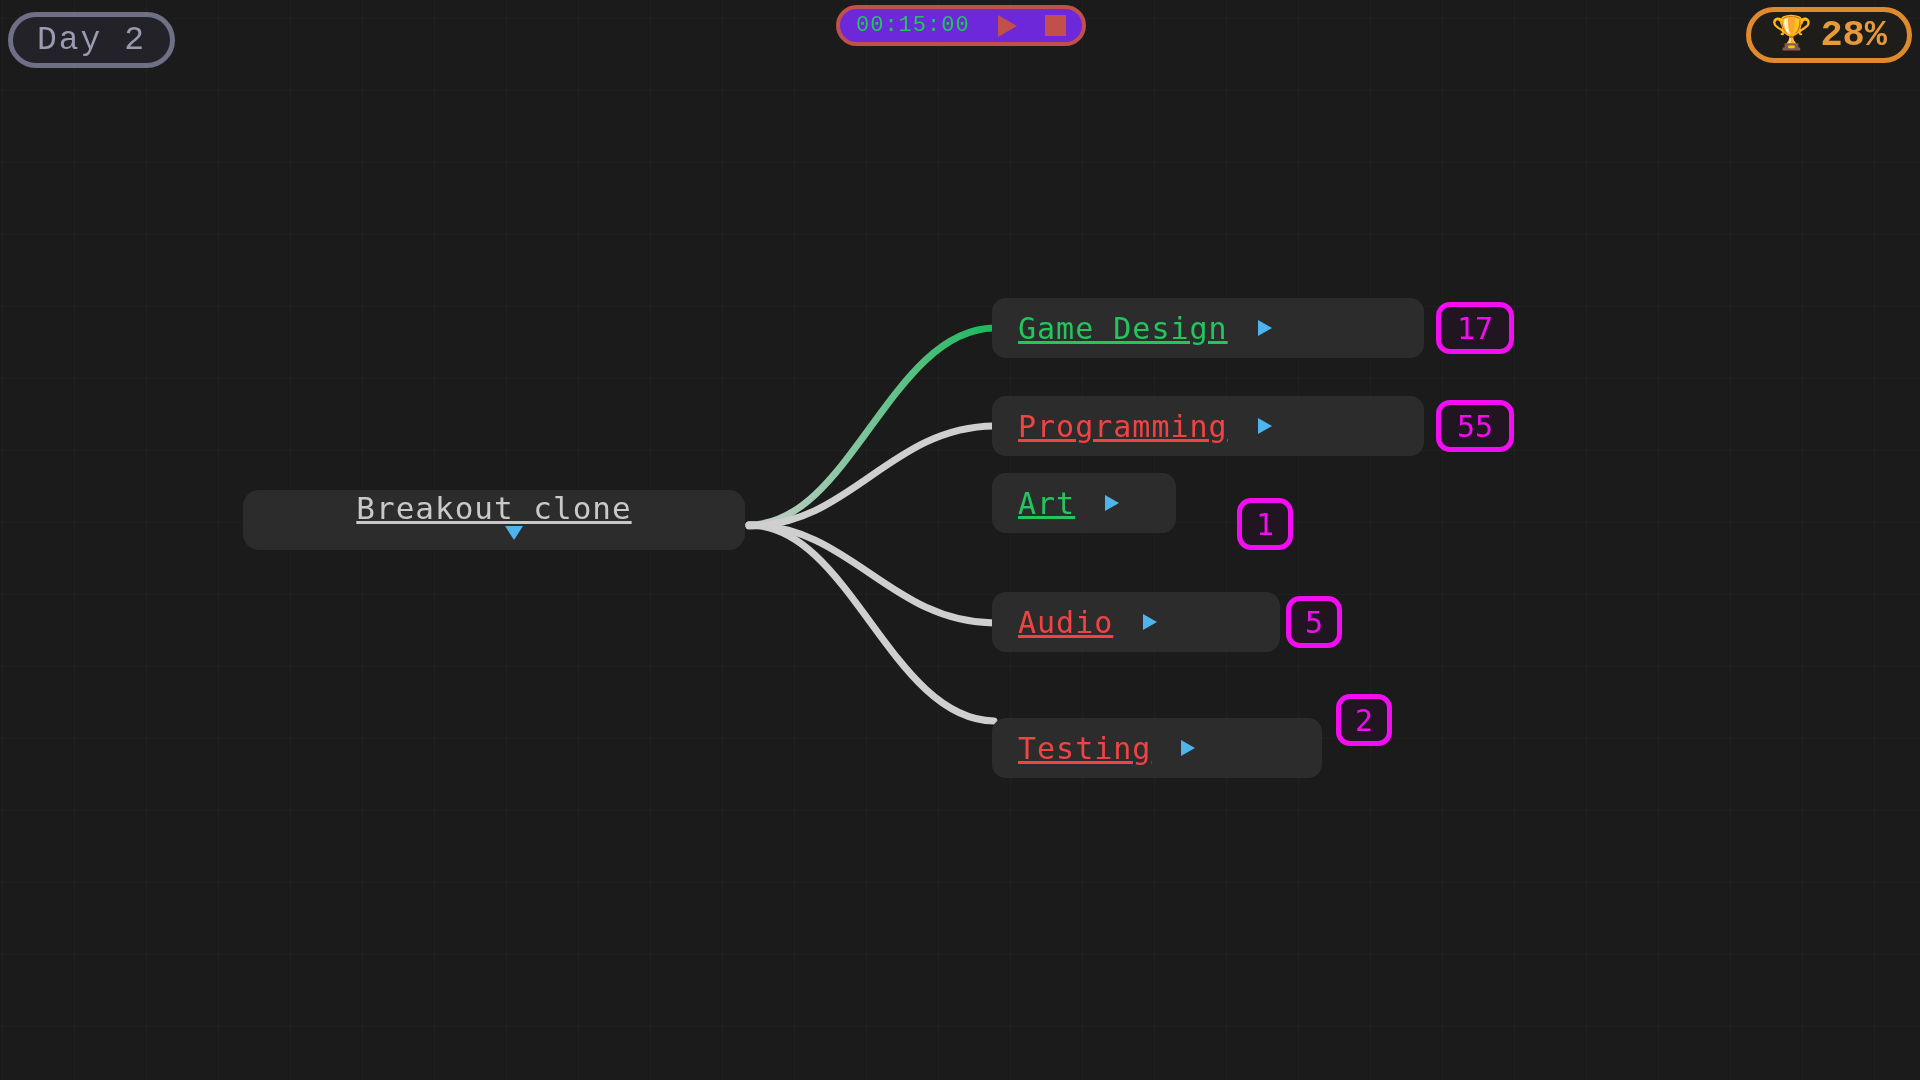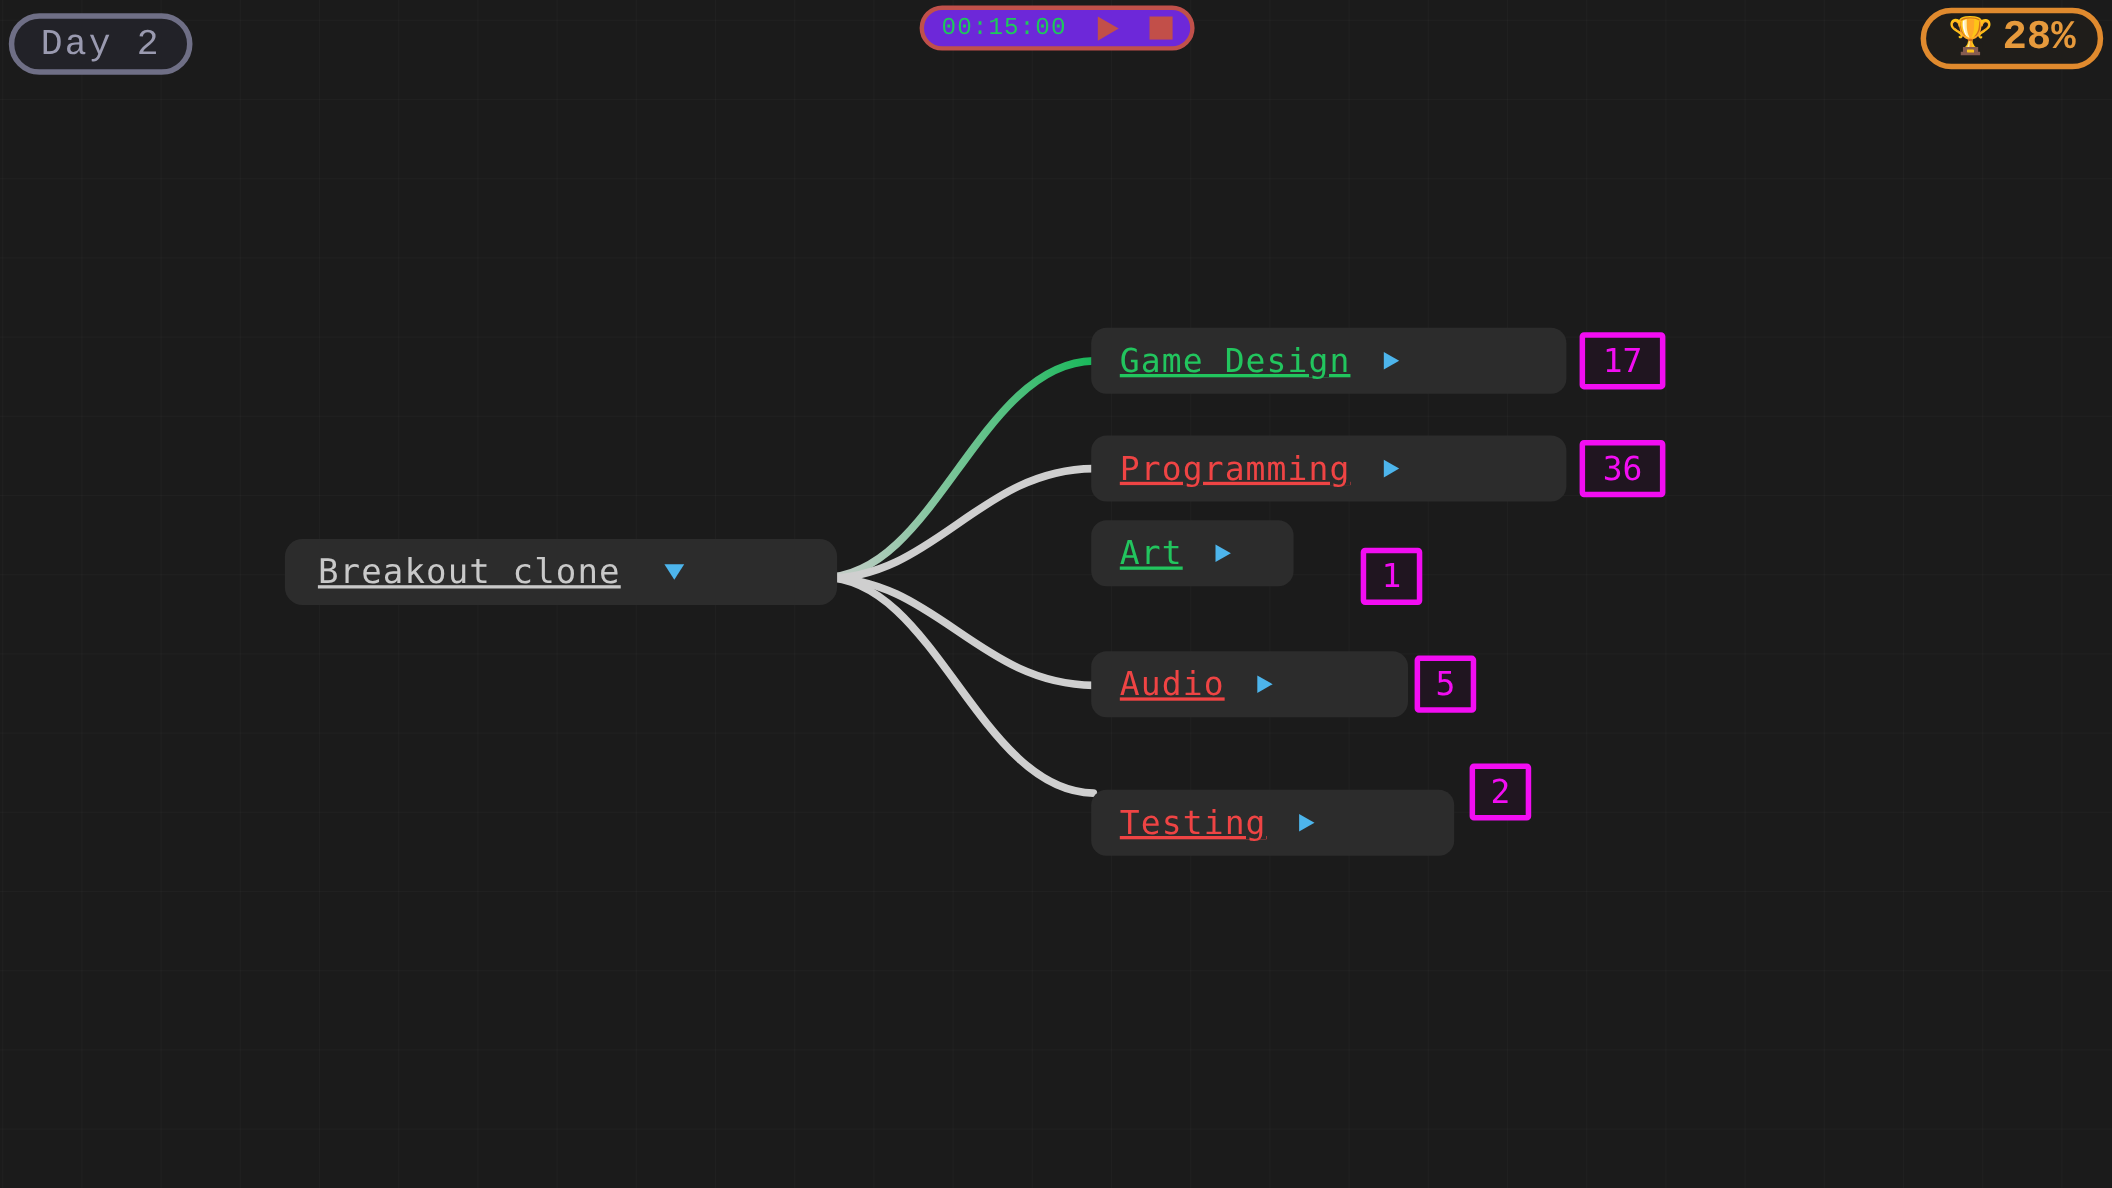--- a/index.html
+++ b/index.html
@@ -160,21 +160,21 @@
   }
 
   
   .count-badge {
     position: absolute;
     display: flex;
     align-items: center;
     justify-content: center;
     box-sizing: border-box;
     border: 5px solid #f20df2;
-    border-radius: 4px;
+    border-radius: 14px;
     background: #201520;
     color: #f20df2;
     font-size: 30px;
     height: 52px;
     cursor: pointer;
   }
 </style>
 </head>
 <body>
 
@@ -206,36 +206,36 @@
   <span id="timer-value">00:15:00</span>
   <span class="timer-btn" id="timer-play"></span>
   <span class="timer-btn" id="timer-stop"></span>
 </div>
 
 <div class="hud-pill" id="score-badge">
   <span id="trophy-icon">🏆</span>
   <span id="score-value">28%</span>
 </div>
 
-<div class="node" id="root-node" style="left: 259px; top: 490px; width: 502px;">
+<div class="node" id="root-node" style="left: 243px; top: 490px; width: 502px; flex-direction: column;">
   <span class="node-label">Breakout clone</span>
   <span class="caret-down"></span>
 </div>
 
 <div id="children-layer">
     <div class="node" style="left: 992px; top: 298px; width: 432px;">
       <span class="node-label green">Game Design</span>
       <span class="caret-right"></span>
     </div>
     <div class="count-badge" style="left: 1436px; top: 302px; width: 78px;">17</div>
     <div class="node" style="left: 992px; top: 396px; width: 432px;">
       <span class="node-label grey">Programming</span>
       <span class="caret-right"></span>
     </div>
-    <div class="count-badge" style="left: 1436px; top: 400px; width: 78px;">36</div>
+    <div class="count-badge" style="left: 1436px; top: 400px; width: 78px;">55</div>
     <div class="node" style="left: 992px; top: 473px; width: 184px;">
       <span class="node-label green">Art</span>
       <span class="caret-right"></span>
     </div>
     <div class="count-badge" style="left: 1237px; top: 498px; width: 56px;">1</div>
     <div class="node" style="left: 992px; top: 592px; width: 288px;">
       <span class="node-label grey">Audio</span>
       <span class="caret-right"></span>
     </div>
     <div class="count-badge" style="left: 1286px; top: 596px; width: 56px;">5</div>

